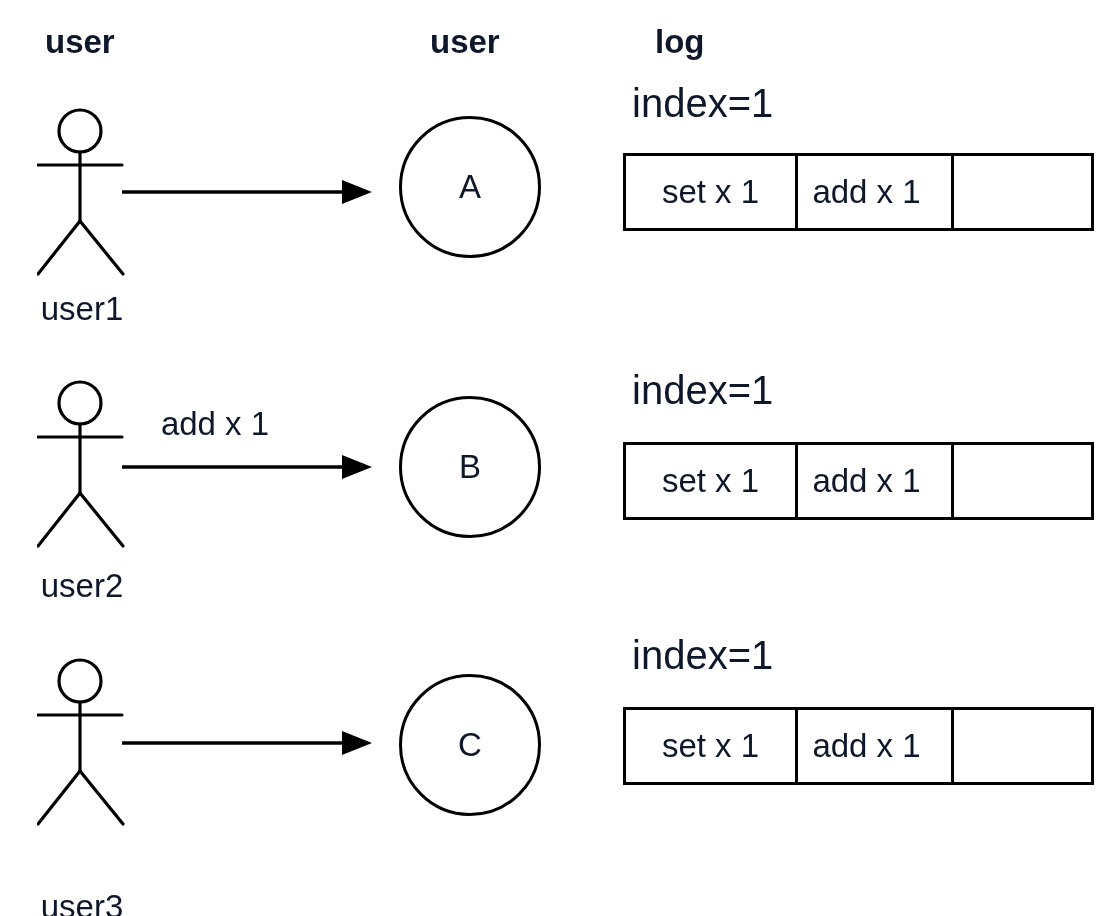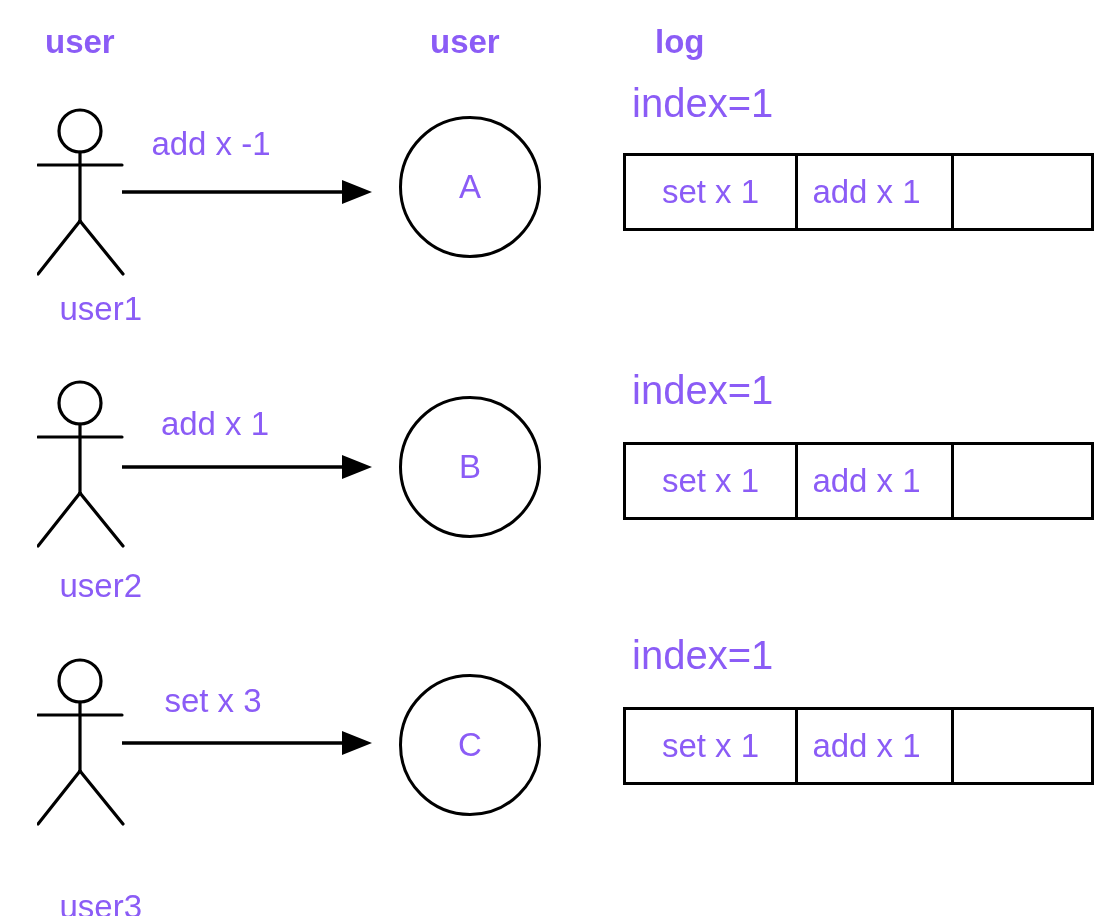--- a/index.html
+++ b/index.html
@@ -6,41 +6,41 @@
     margin: 0;
     padding: 0;
     background: #ffffff;
   }
   .canvas {
     position: relative;
     width: 1118px;
     height: 916px;
     background: #ffffff;
     font-family: "Liberation Sans", sans-serif;
-    color: #8b5cf6;
+    color: #0f172a;
     overflow: hidden;
   }
   .col-header {
     position: absolute;
     top: 25px;
     font-size: 33px;
     font-weight: bold;
     line-height: 33px;
     white-space: nowrap;
   }
   .actor {
     position: absolute;
     width: 88px;
     height: 168px;
   }
   .actor-name {
     position: absolute;
     left: 22px;
     width: 120px;
-    text-align: right;
+    text-align: center;
     font-size: 33px;
     line-height: 33px;
     white-space: nowrap;
   }
   .msg-label {
     position: absolute;
     width: 300px;
     text-align: center;
     font-size: 33px;
     line-height: 33px;
@@ -108,21 +108,20 @@
     <g stroke="#000000" stroke-width="3.2" fill="none" stroke-linecap="round">
       <circle cx="43" cy="23" r="21"></circle>
       <line x1="43" y1="44" x2="43" y2="113"></line>
       <line x1="1" y1="57" x2="85" y2="57"></line>
       <line x1="43" y1="113" x2="1" y2="166"></line>
       <line x1="43" y1="113" x2="86" y2="166"></line>
     </g>
   </svg>
   <div class="actor-name" style="top:292px">user1</div>
 
-  <div class="msg-label" style="left:61px; top:127px">add x -1</div>
   <svg class="arrow" style="left:122px; top:177px" viewBox="0 0 252 30">
     <line x1="0" y1="15" x2="224" y2="15" stroke="#000000" stroke-width="3.4"></line>
     <polygon points="220,3 250,15 220,27" fill="#000000"></polygon>
   </svg>
 
   <div class="node-circle" style="top:116px">
     <span>A</span>
   </div>
 
   <div class="index-label" style="top:87px">index=1</div>
@@ -164,21 +163,20 @@
     <g stroke="#000000" stroke-width="3.2" fill="none" stroke-linecap="round">
       <circle cx="43" cy="23" r="21"></circle>
       <line x1="43" y1="44" x2="43" y2="113"></line>
       <line x1="1" y1="57" x2="85" y2="57"></line>
       <line x1="43" y1="113" x2="1" y2="166"></line>
       <line x1="43" y1="113" x2="86" y2="166"></line>
     </g>
   </svg>
   <div class="actor-name" style="top:890px">user3</div>
 
-  <div class="msg-label" style="left:63px; top:684px">set x 3</div>
   <svg class="arrow" style="left:122px; top:728px" viewBox="0 0 252 30">
     <line x1="0" y1="15" x2="224" y2="15" stroke="#000000" stroke-width="3.4"></line>
     <polygon points="220,3 250,15 220,27" fill="#000000"></polygon>
   </svg>
 
   <div class="node-circle" style="top:674px">
     <span>C</span>
   </div>
 
   <div class="index-label" style="top:639px">index=1</div>

